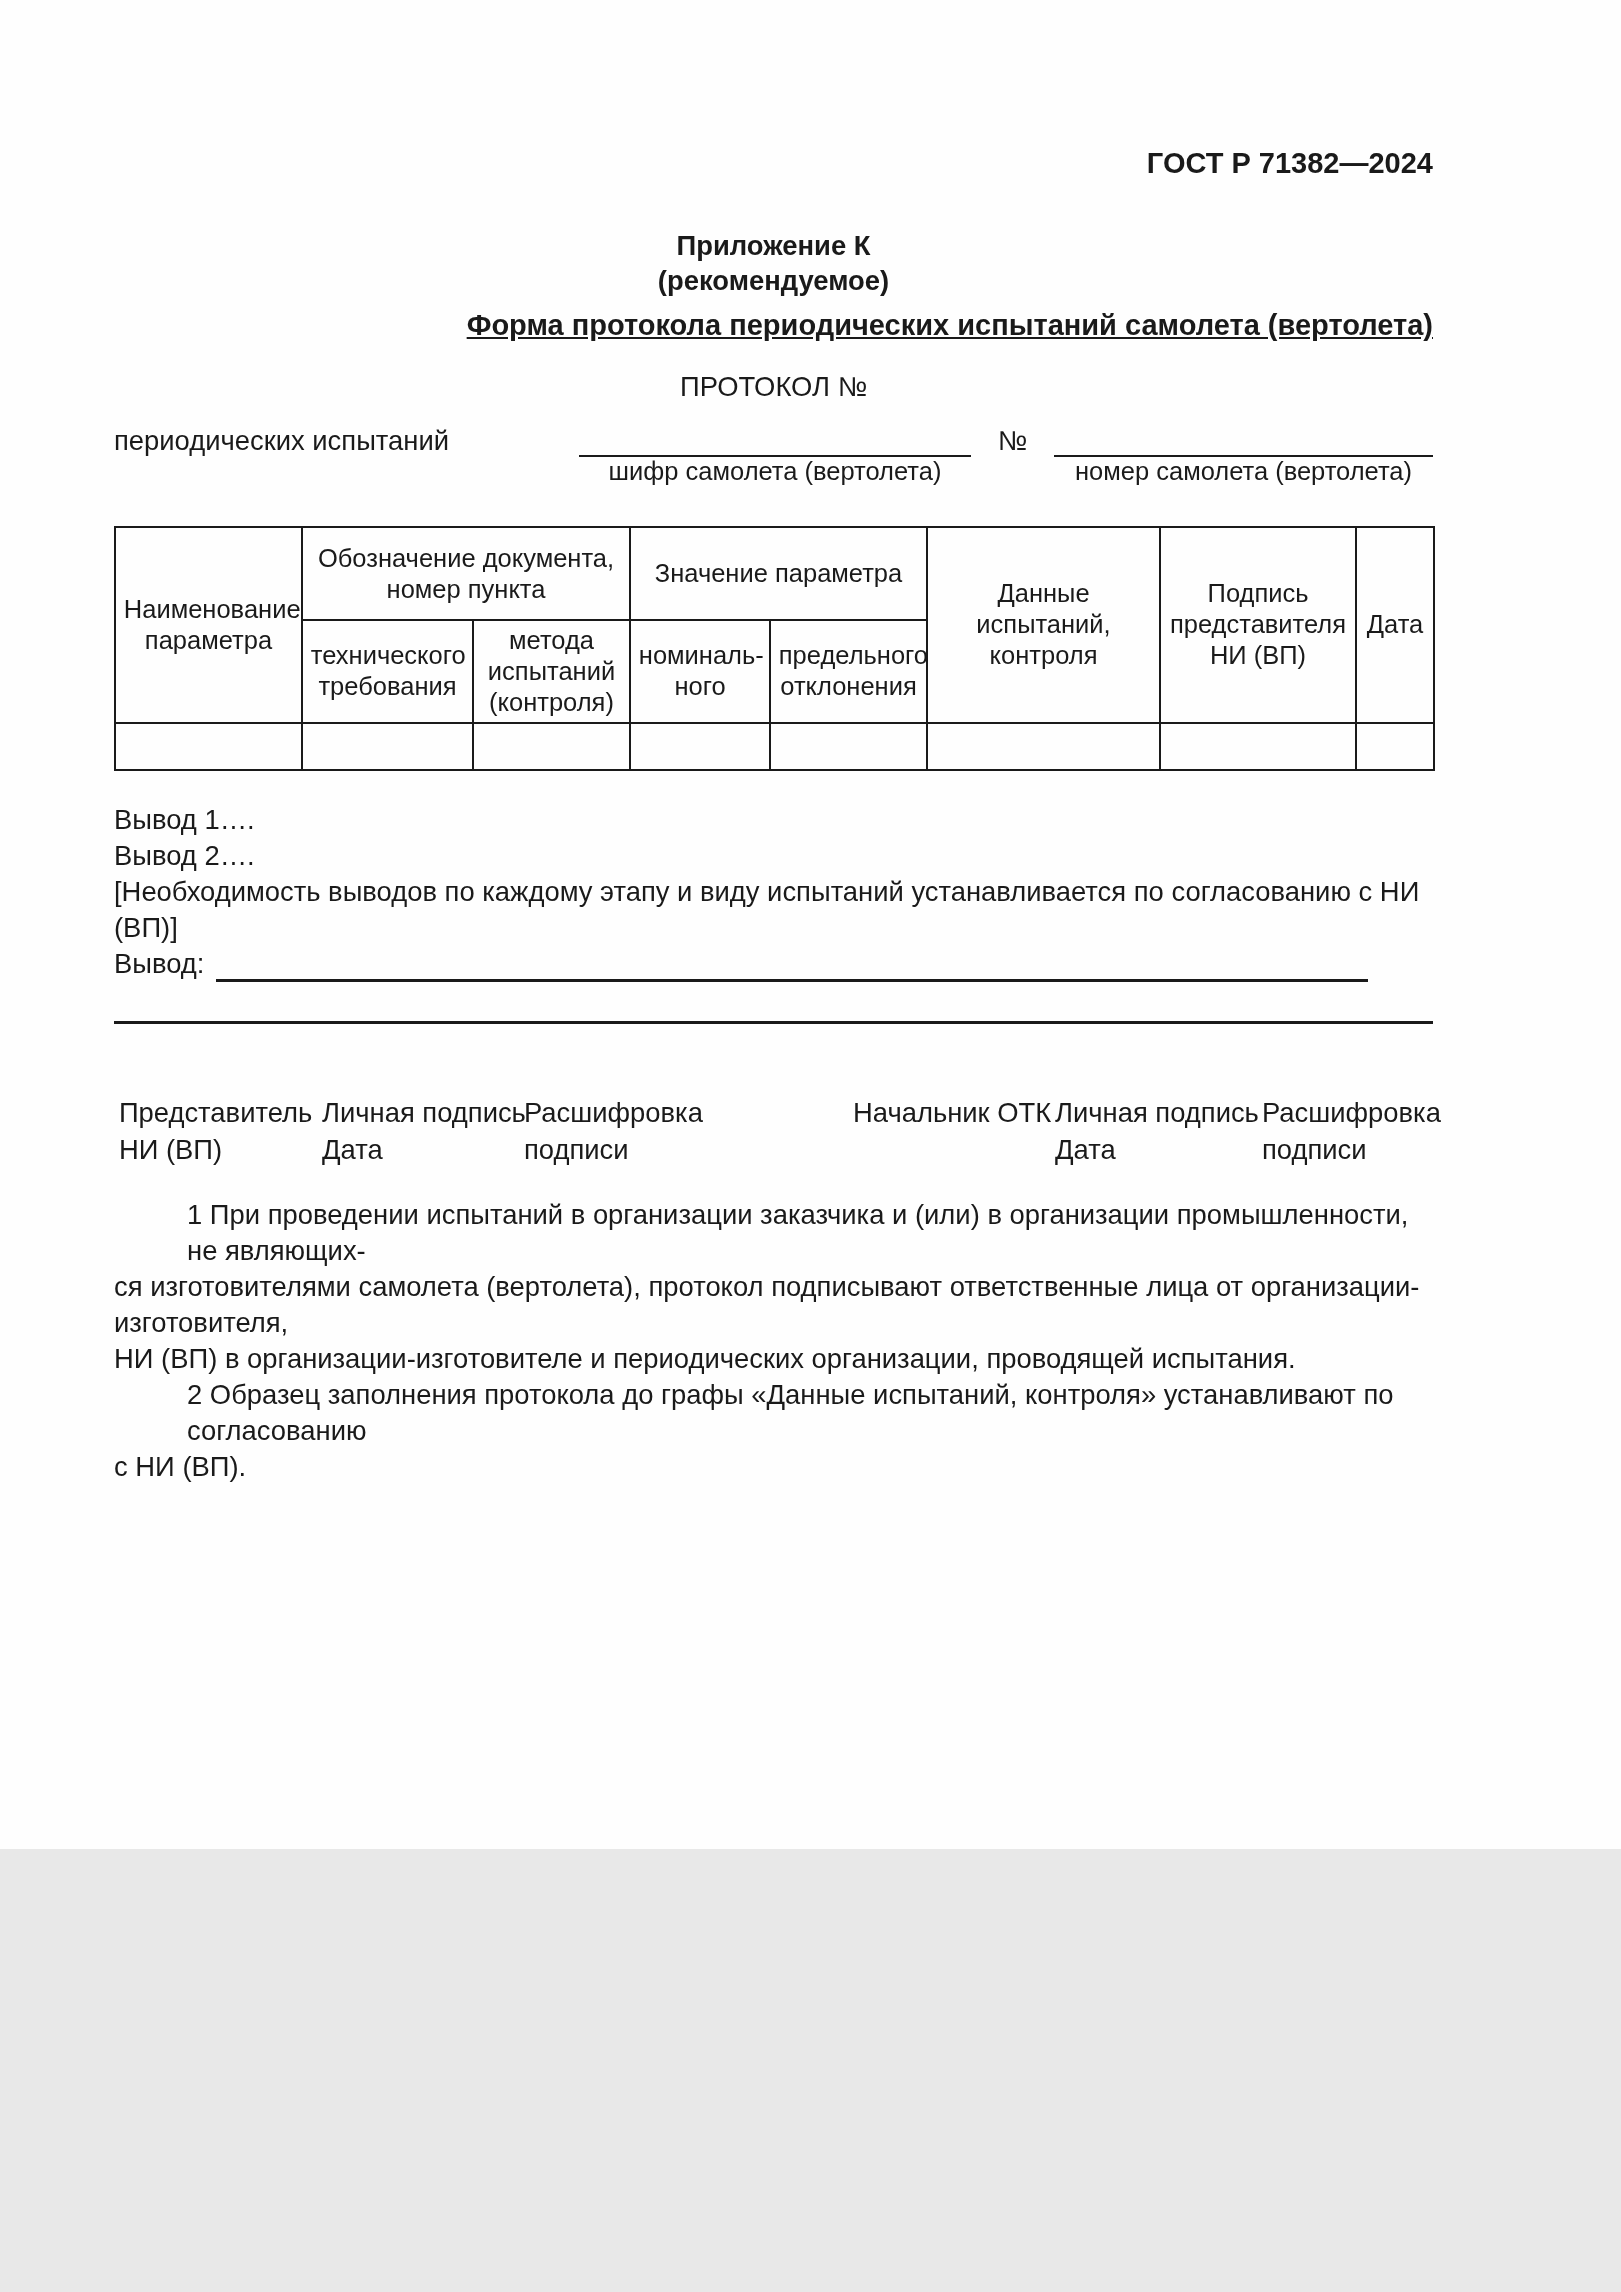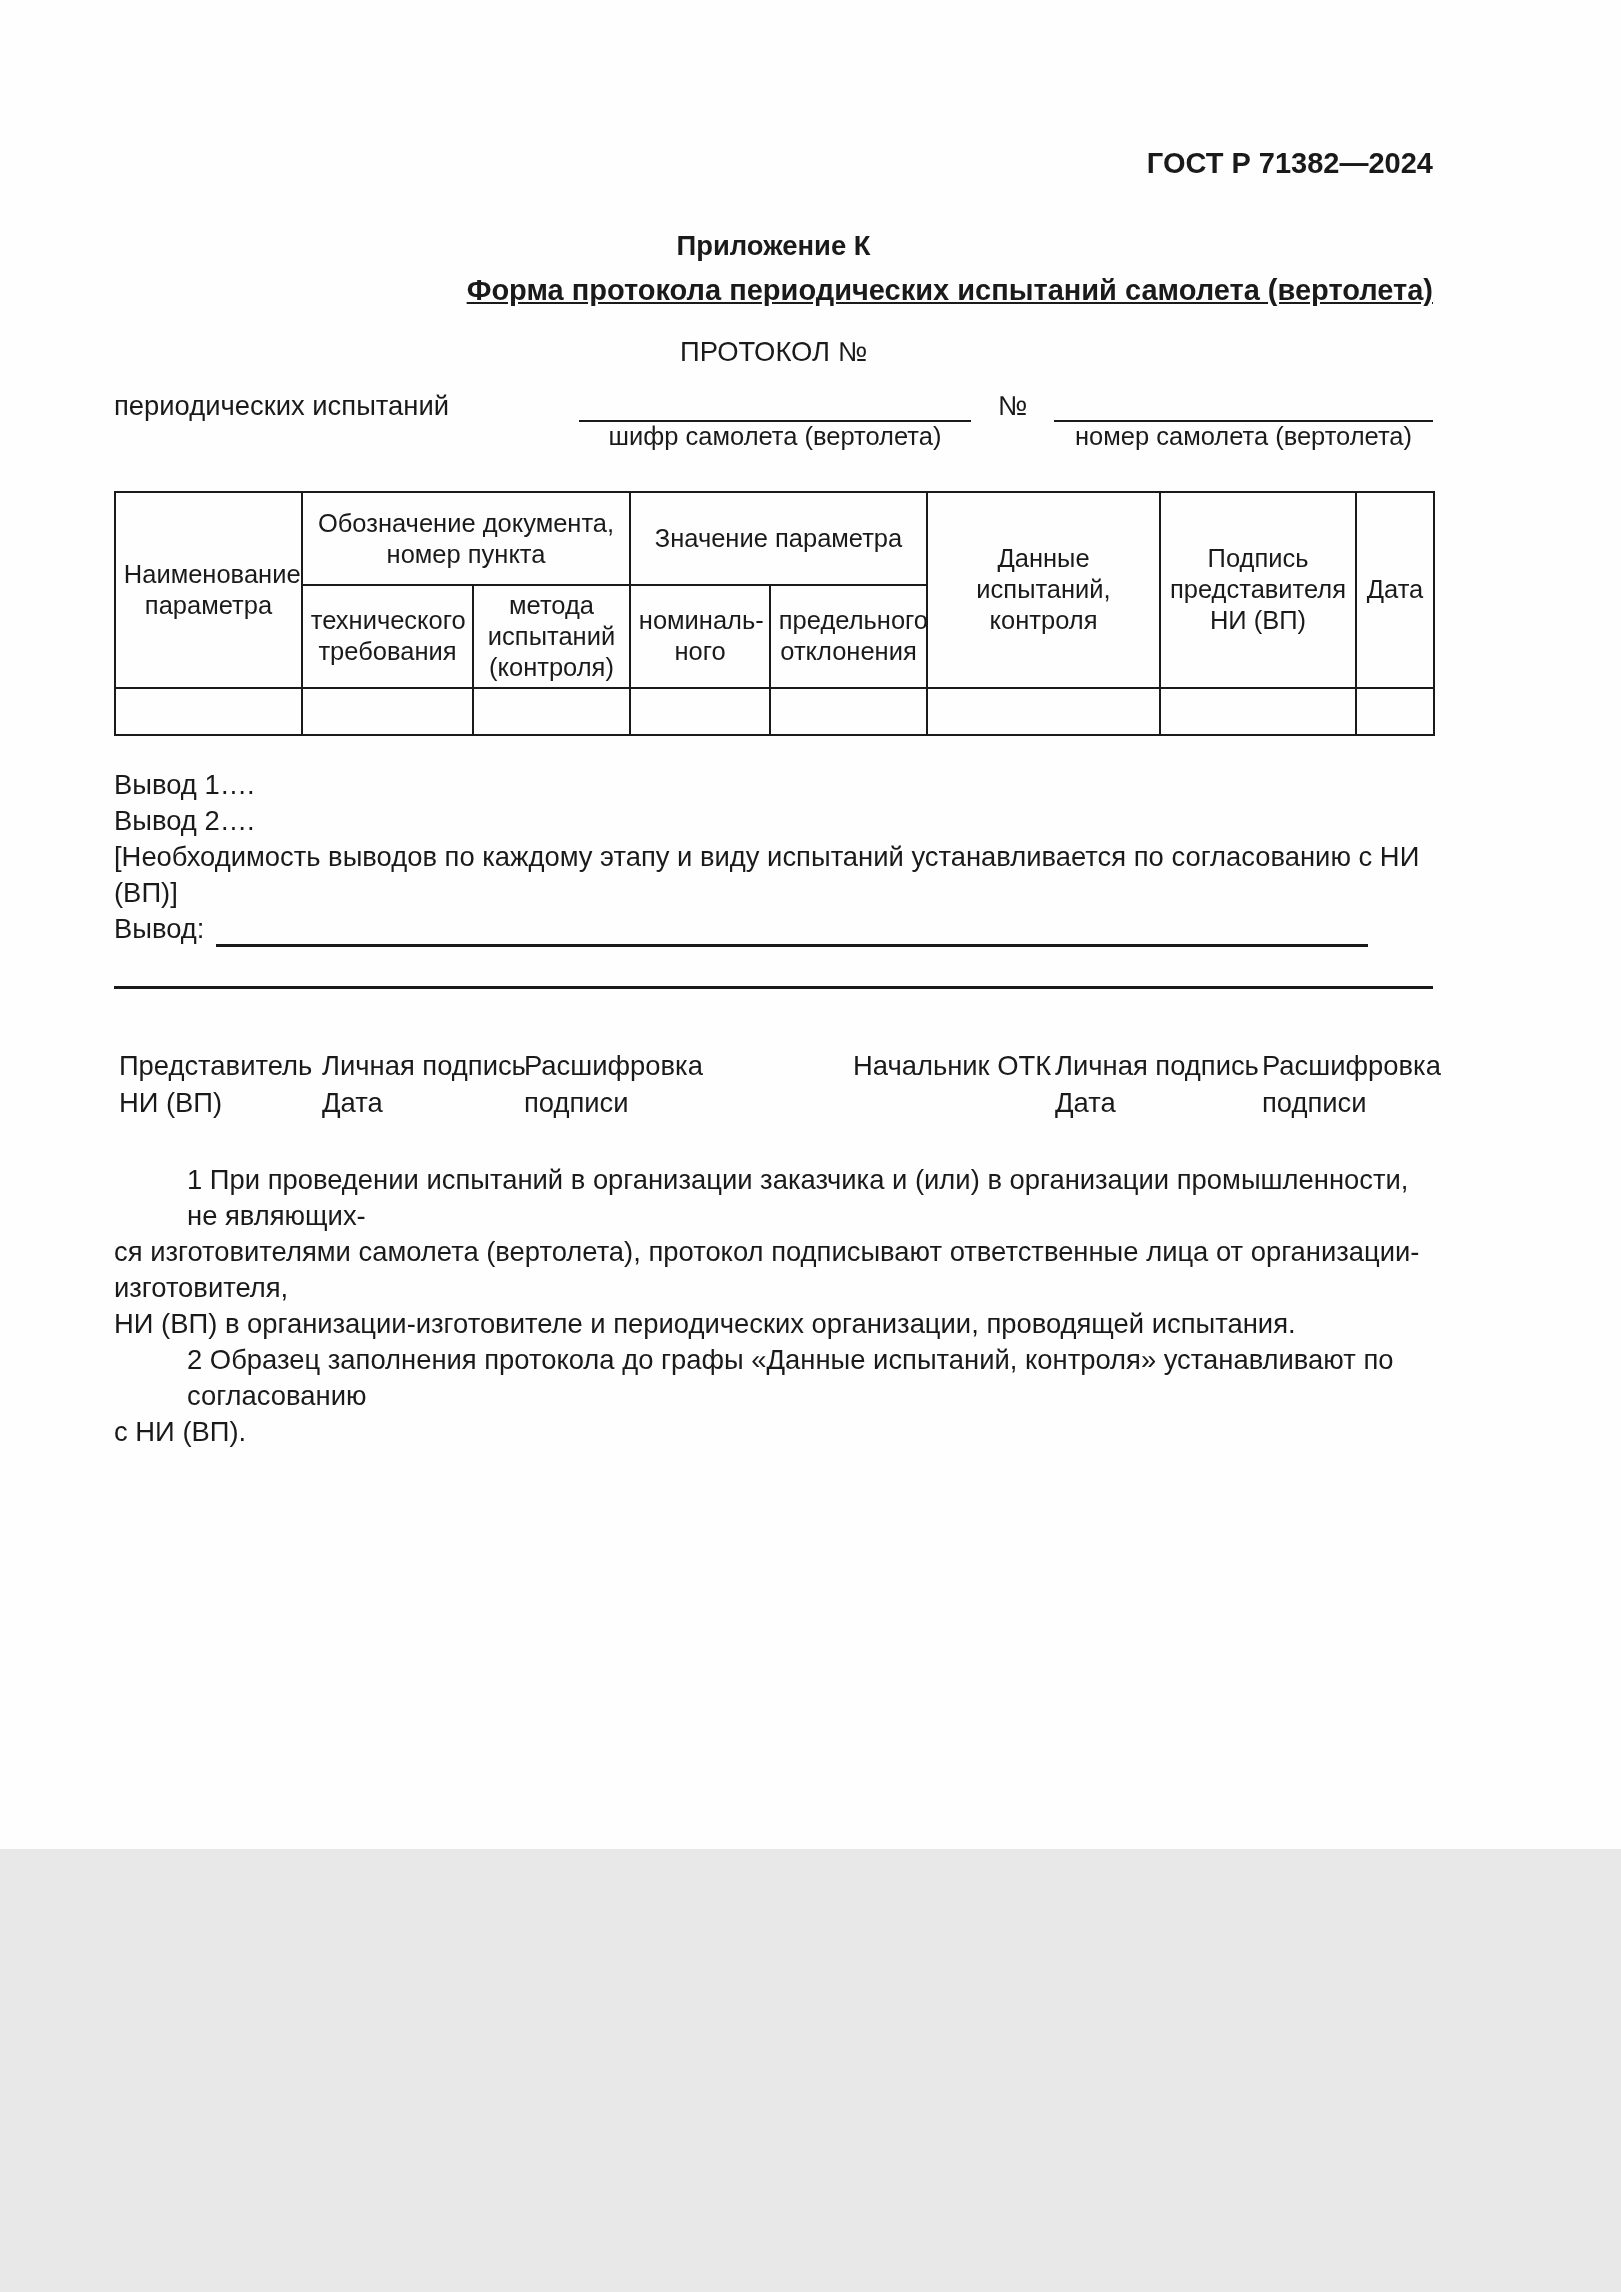--- a/index.html
+++ b/index.html
@@ -92,21 +92,21 @@
 
   
   .vyvod-block { margin-top: 31px; font-size: 27.4px; line-height: 36px; }
   .vyvod-final { display: flex; align-items: flex-end; height: 36px; text-align: right; }
   .vyvod-final .label { white-space: nowrap; padding-right: 11.8px; line-height: 36px; }
   .vyvod-final .fill { flex: 1; border-bottom: 3.9px solid #1a1a1a; height: 30px; margin-right: 65px; }
   .cont-line { margin-top: 39px; border-bottom: 3.9px solid #1a1a1a; width: 100%; height: 0; }
 
   
   .signatures { position: relative; margin-top: 54px; height: 78px; font-size: 27.4px; line-height: 37px; }
-  .sig-col { position: absolute; top: 4px; white-space: nowrap; }
+  .sig-col { position: absolute; top: 16px; white-space: nowrap; }
   .sig-rep-role    { left: 4.9px; }
   .sig-rep-sign    { left: 208px; }
   .sig-rep-decode  { left: 410px; }
   .sig-otk-role    { left: 739px; }
   .sig-otk-sign    { left: 941px; }
   .sig-otk-decode  { left: 1148px; }
 
   
   .notes { margin-top: 41px; font-size: 27.4px; line-height: 36px; }
   .notes-heading { padding-left: 73px; letter-spacing: 0.32em; }
@@ -123,20 +123,21 @@
 </style>
 </head>
 <body>
 
 <div class="page">
   <div class="content">
 
     <div class="gost-ref">ГОСТ Р 71382—2024</div>
 
     <div class="appendix-label">Приложение К</div>
+    <div class="appendix-kind">(рекомендуемое)</div>
 
     <div class="form-title">Форма протокола периодических испытаний самолета (вертолета)</div>
 
     <div class="protocol-heading">ПРОТОКОЛ №</div>
 
     <div class="protocol-line">
       <span class="pl-label">периодических испытаний</span>
       <span class="blank blank-1"></span>
       <span class="no-sign">№</span>
       <span class="blank blank-2"></span>

